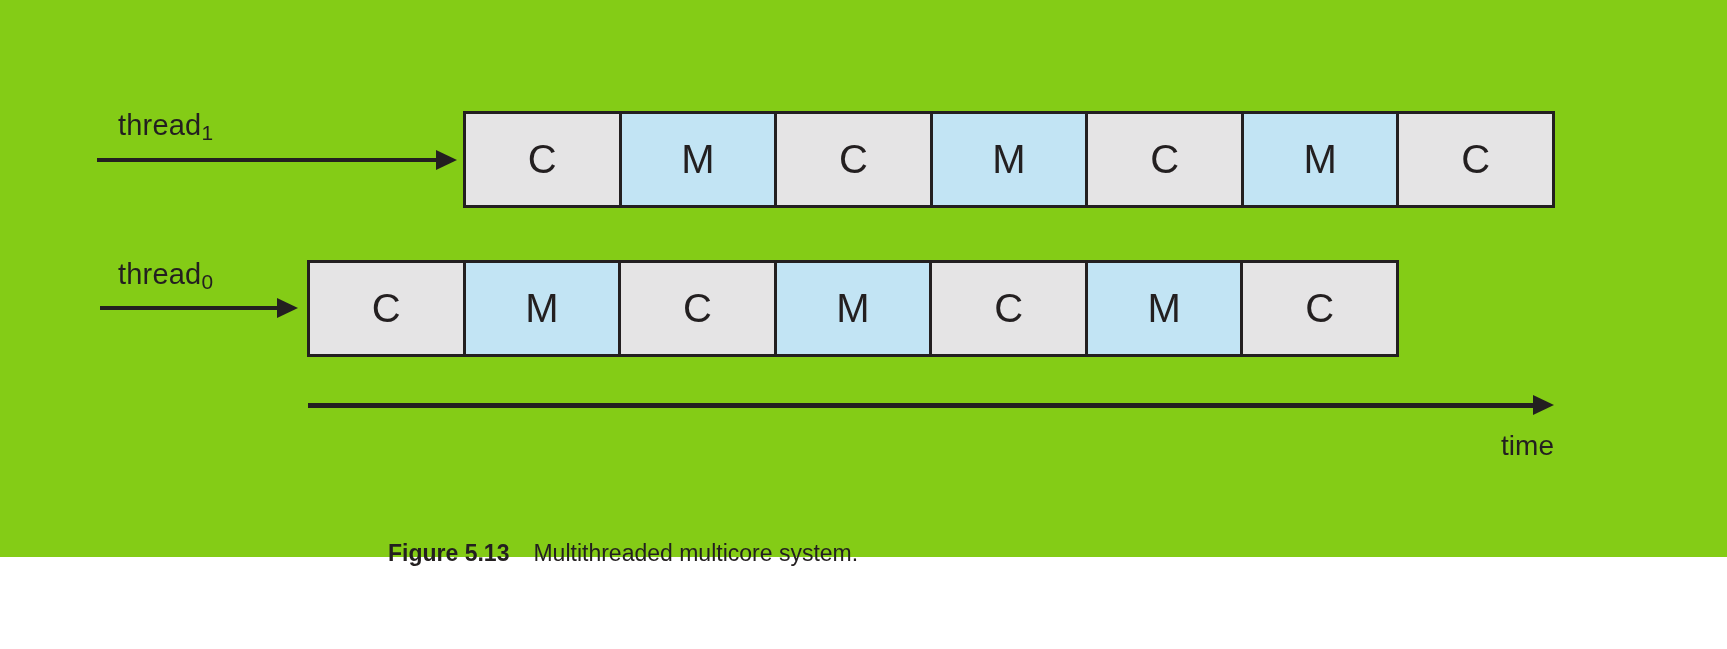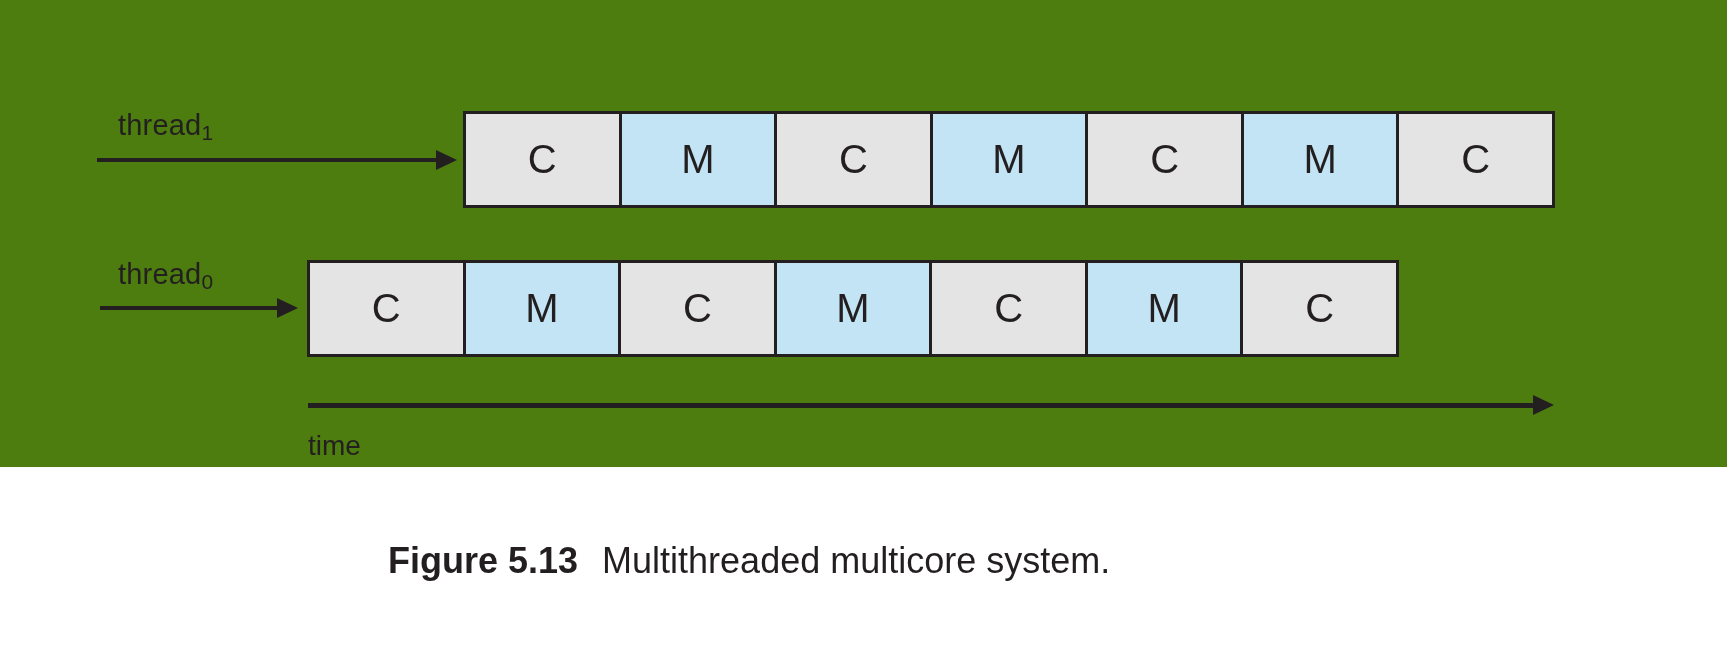--- a/index.html
+++ b/index.html
@@ -8,22 +8,22 @@
   * { margin: 0; padding: 0; box-sizing: border-box; }
   html, body {
     width: 1727px; height: 649px;
     background: #ffffff;
     font-family: "Liberation Sans", sans-serif;
     color: var(--ink);
     overflow: hidden;
   }
   .canvas {
     position: relative;
-    width: 1727px; height: 467px;
-    background: #4d7c0f;
+    width: 1727px; height: 557px;
+    background: #84cc16;
   }
 
   
   .thread-label {
     position: absolute;
     font-size: 29px;
     color: var(--ink);
     white-space: nowrap;
     letter-spacing: 0.2px;
   }
@@ -69,29 +69,29 @@
     align-items: center;
     justify-content: center;
     font-size: 40px;
     color: var(--ink);
   }
   .block:first-child { border-left: none; }
 
   
   .time-label-wrap {
     position: absolute;
-    text-align: left;
+    text-align: right;
     font-size: 28px;
     color: var(--ink);
   }
 
   
   .caption {
     position: absolute;
-    font-size: 36px;
+    font-size: 23px;
     white-space: nowrap;
     color: var(--ink);
   }
   .caption .cap-label { font-weight: bold; }
   .caption .cap-text { margin-left: 24px; }
 </style>
 </head>
 <body>
 
 <div class="canvas">

